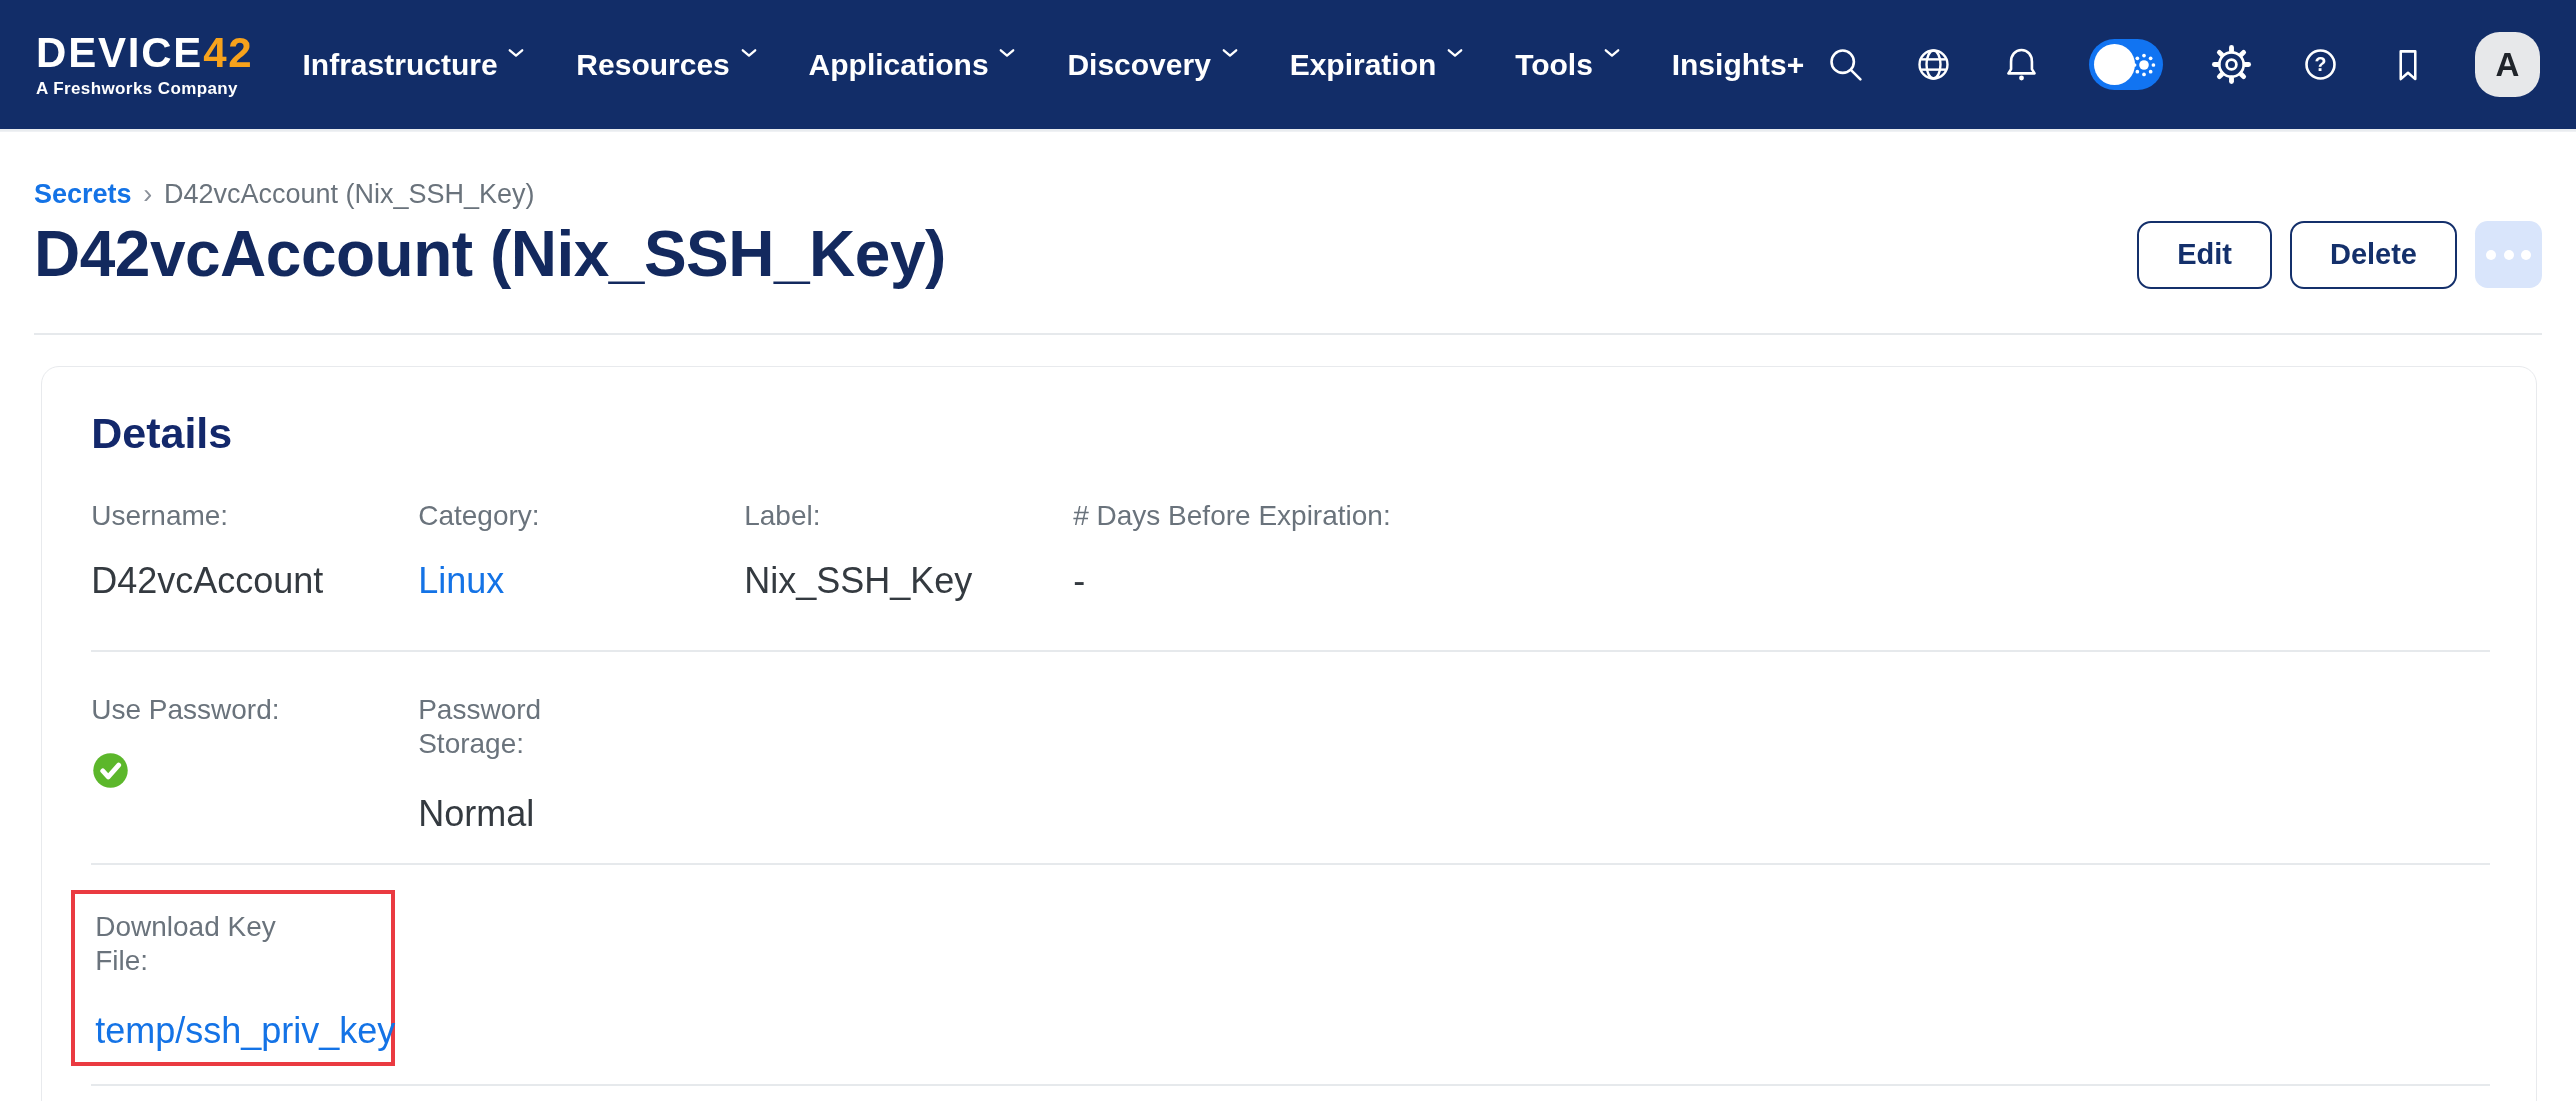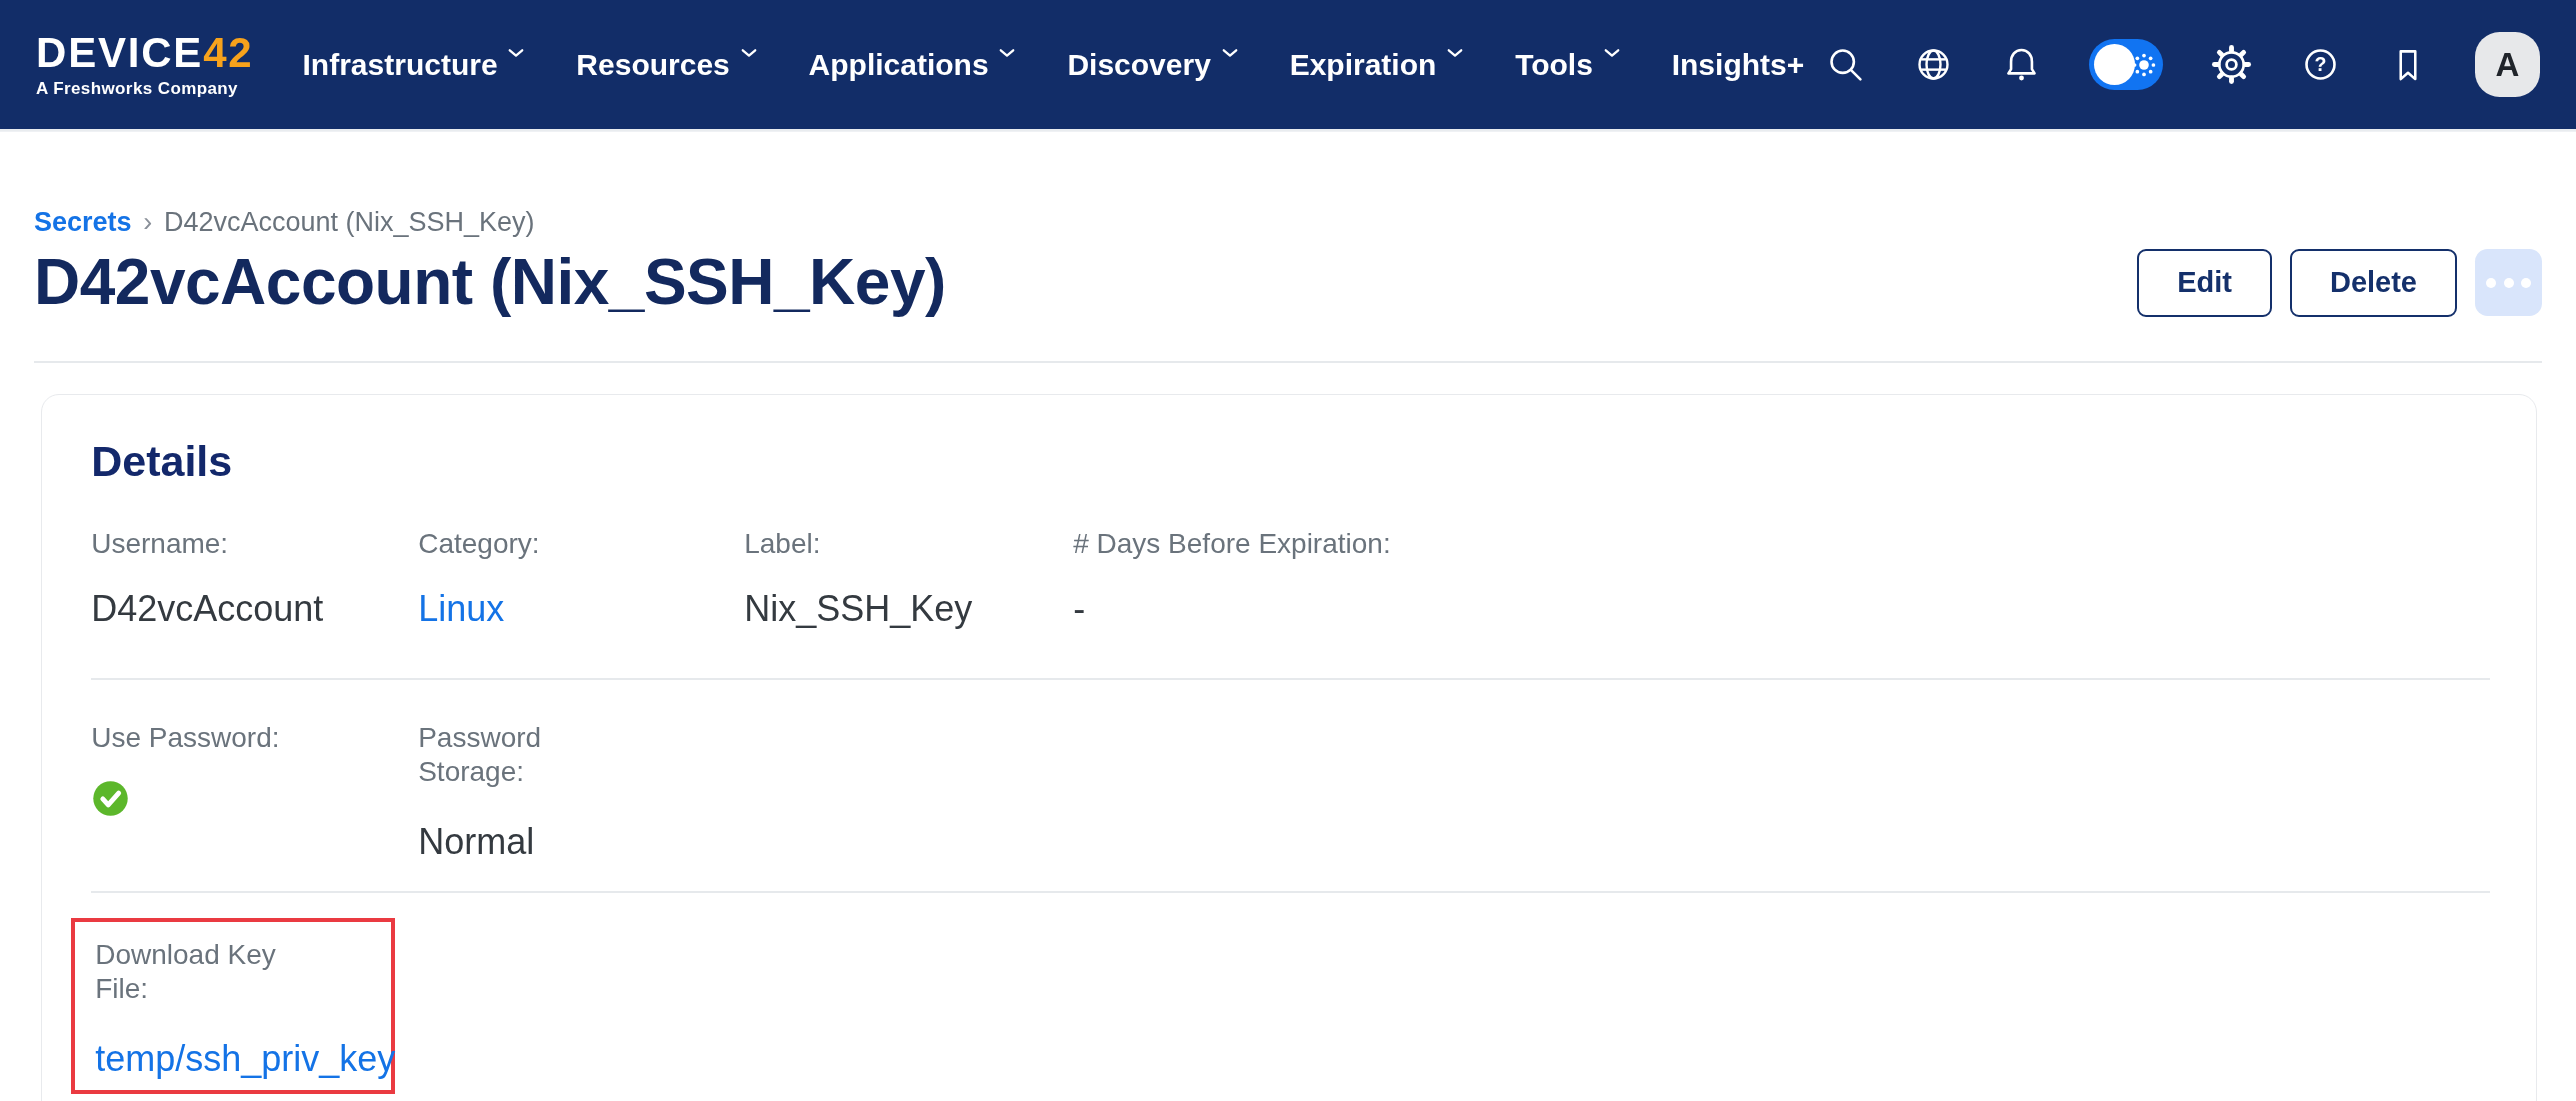--- a/index.html
+++ b/index.html
@@ -26,30 +26,30 @@
   .toggle-knob { position:absolute; left:5.4px; top:5.4px; width:41px; height:41px;
                  border-radius:50%; background:#ffffff; }
   .toggle-sun { position:absolute; right:7.2px; top:13.5px; }
 
   .avatar { width:65px; height:65px; border-radius:38%; background:#e7e8ea;
             display:flex; align-items:center; justify-content:center;
             font-size:33px; font-weight:700; color:#20242a; cursor:pointer; }
 
   
   main { padding:0 34px; }
-  .breadcrumb { margin-top:78px; display:flex; align-items:flex-end; gap:11.7px; font-size:27px; }
+  .breadcrumb { margin-top:50px; display:flex; align-items:flex-end; gap:11.7px; font-size:27px; }
   .bc-root { color:#1473e6; font-weight:600; cursor:pointer; text-decoration:none; }
   .bc-sep  { color:#8a9099; }
   .bc-cur  { color:#6a737c; }
 
   .title-row { display:flex; align-items:center; margin-top:7.2px; }
   h1 { font-size:64px; font-weight:800; color:#13295e; letter-spacing:-0.5px; line-height:75px; }
   .actions { margin-left:auto; display:flex; align-items:center; gap:18px; }
   .btn { height:68px; padding:0 38px; background:#ffffff; border:2.7px solid #14306b;
-         border-radius:9px; color:#14306b; font-size:29px; font-weight:700;
+         border-radius:14px; color:#14306b; font-size:29px; font-weight:700;
          font-family:inherit; cursor:pointer; }
   .btn-more { width:67px; height:67px; border-radius:12.6px; background:#d9e5fb; border:none;
               display:flex; align-items:center; justify-content:center; gap:7.2px; cursor:pointer; }
   .btn-more .dot { width:10px; height:10px; border-radius:50%; background:#ffffff; }
 
   .title-divider { height:1.8px; background:#e6e9ec; margin-top:41px; }
 
   
   .card { margin:31.5px 5.4px 0 7.2px; background:#ffffff; border:1.8px solid #e8eaed;
           border-radius:18px; padding:0 46px 0 49px; height:774px; }

